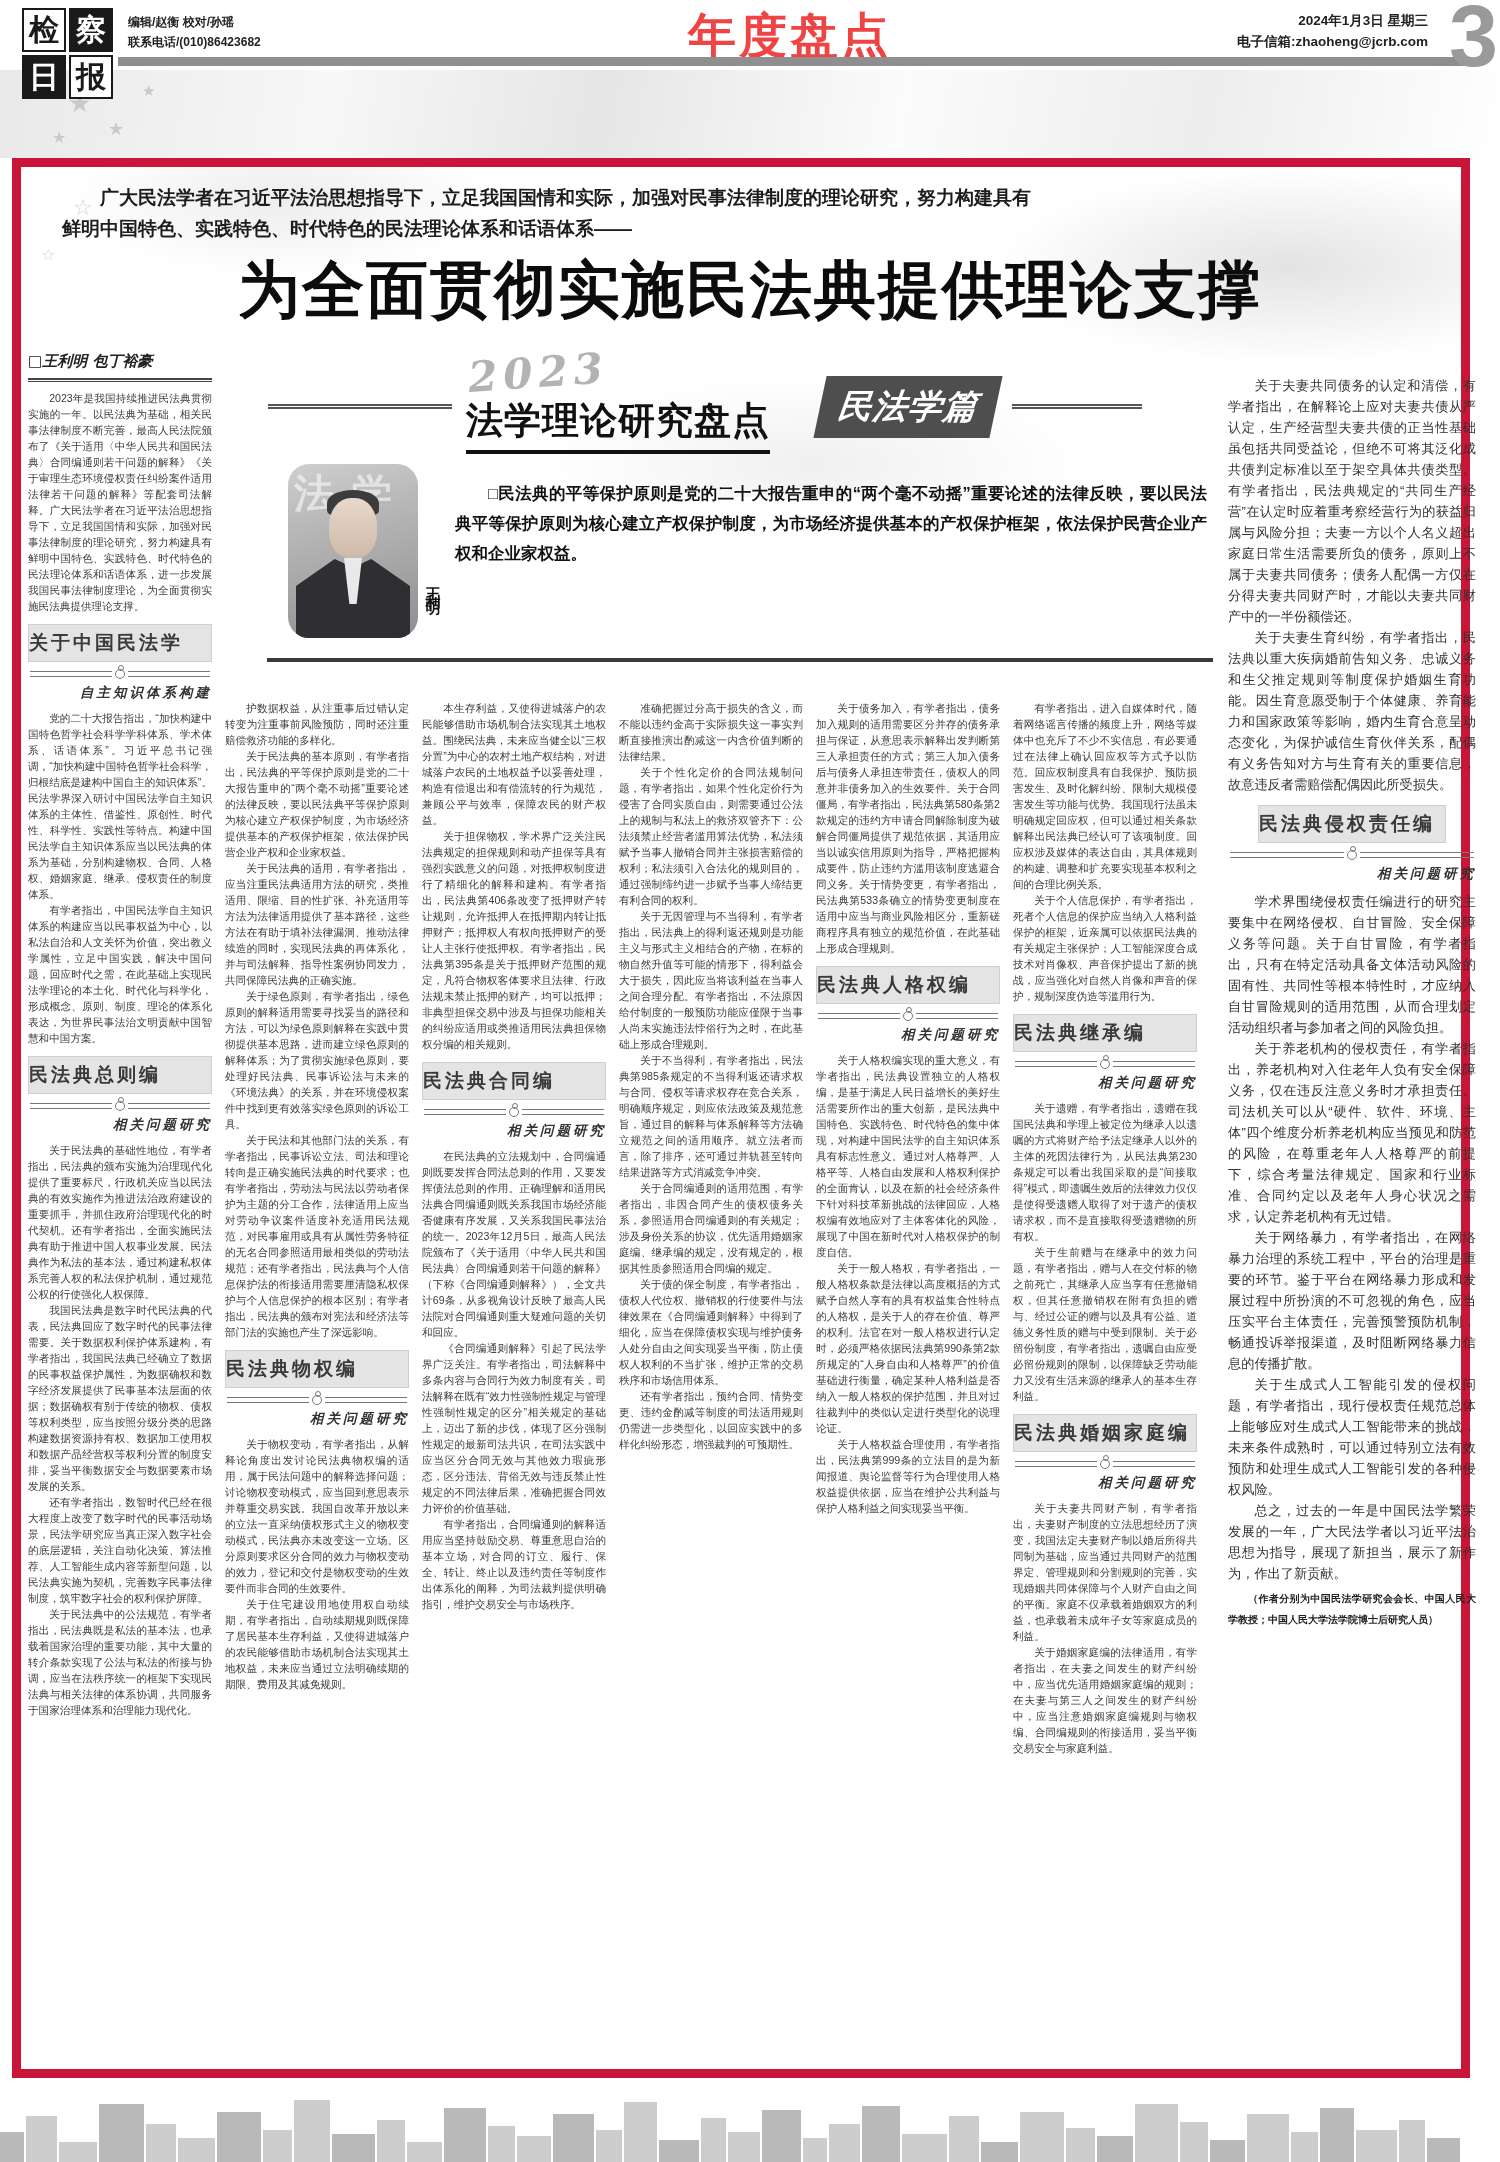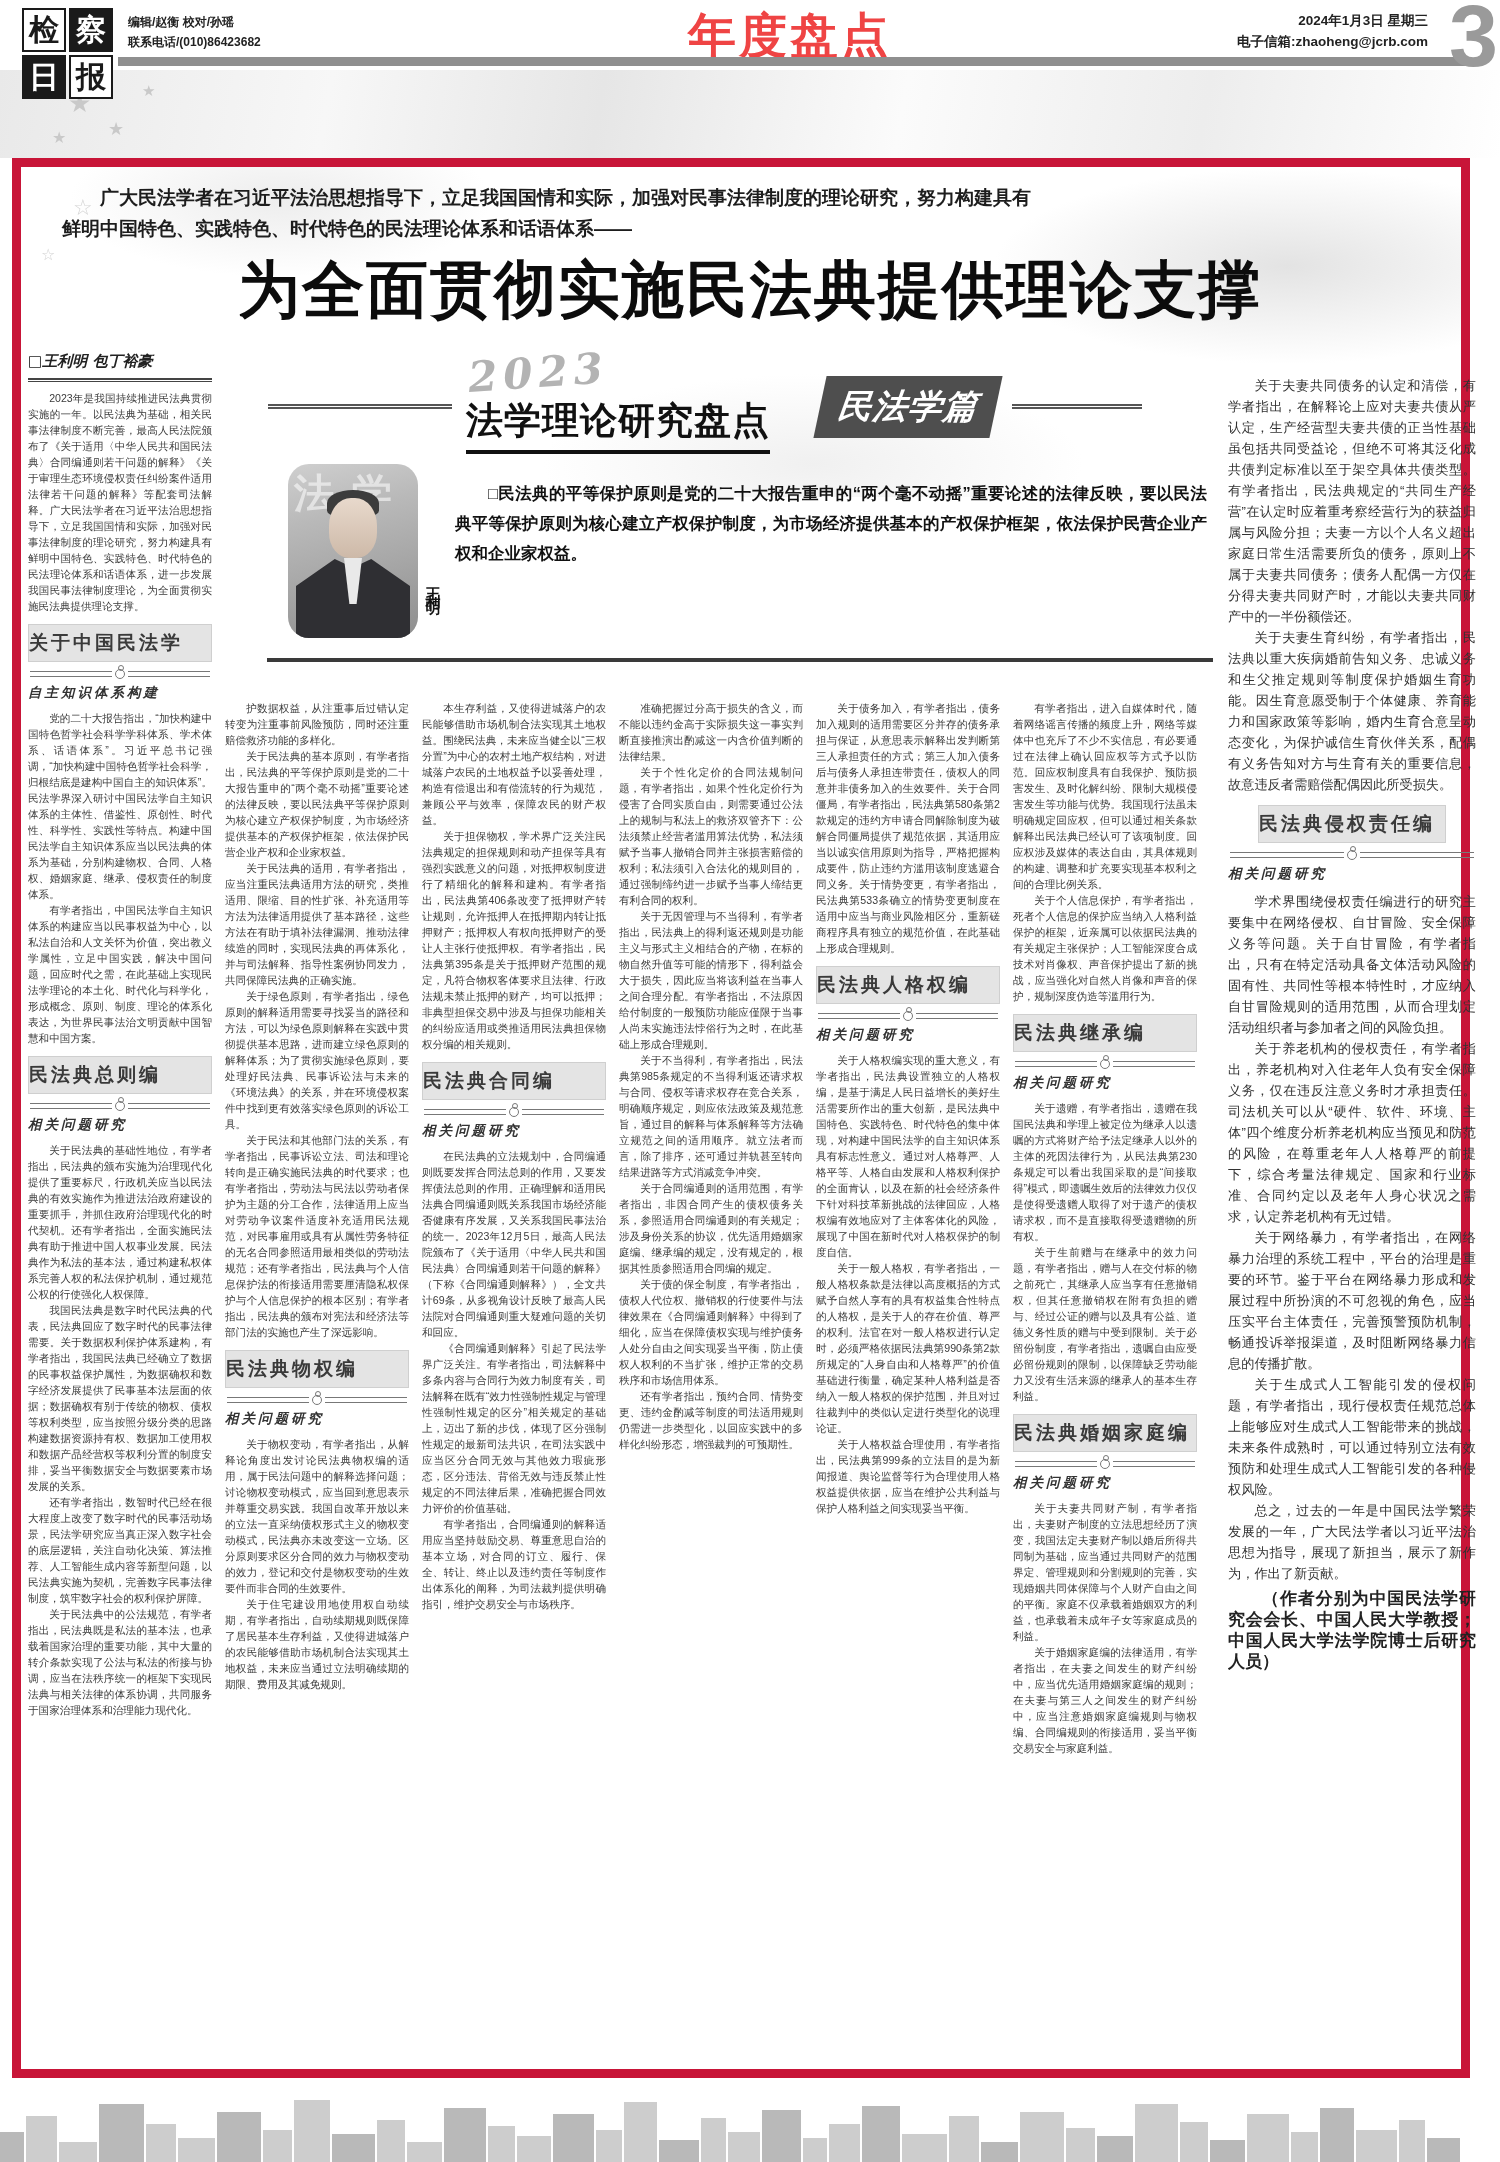--- a/index.html
+++ b/index.html
@@ -74,23 +74,23 @@
   .column.col-wide p.body-p{font-size:13.2px;line-height:21px;color:#323232;}
   .sec-head{margin:10px 0 8px 0;}
   .sec-box{background:#e4e4e4;border:1px solid #cfcfcf;height:36px;display:flex;align-items:center;}
   .sec-box span{font-size:19px;font-weight:900;color:#3a3a3a;letter-spacing:3px;}
   .col-wide .sec-box{width:186px;margin:0 auto;}
   .divider{display:flex;align-items:center;margin:7px 2px 5px 2px;}
   .divider i{flex:1;height:4px;border-top:1px solid #777;border-bottom:1px solid #777;}
   .divider .knot{width:8px;height:8px;border:1px solid #777;border-radius:50%;margin:0 3px;position:relative;}
   .divider .knot::before{content:"";position:absolute;left:2px;top:-5px;width:4px;height:4px;
       border:1px solid #777;border-radius:50%;}
-  .sec-sub{text-align:left;font-family:Liberation Sans, sans-serif;font-style:italic;
+  .sec-sub{text-align:right;font-family:Liberation Sans, sans-serif;font-style:italic;
       font-weight:bold;font-size:13.5px;color:#333;letter-spacing:3px;margin-bottom:6px;}
-  p.credit{margin:4px 0 0 0;font-size:17px;line-height:21px;font-weight:bold;color:#222;
+  p.credit{margin:4px 0 0 0;font-size:10px;line-height:21px;font-weight:bold;color:#222;
       text-align:justify;text-indent:2em;word-break:break-all;}
   
   .skyline{position:absolute;left:0px;bottom:0px;width:1500px;height:80px;display:flex;align-items:flex-end;}
   .skyline div{margin-right:2px;}
 </style>
 </head>
 <body>
 <div class="page">
 
   <div class="masthead">

